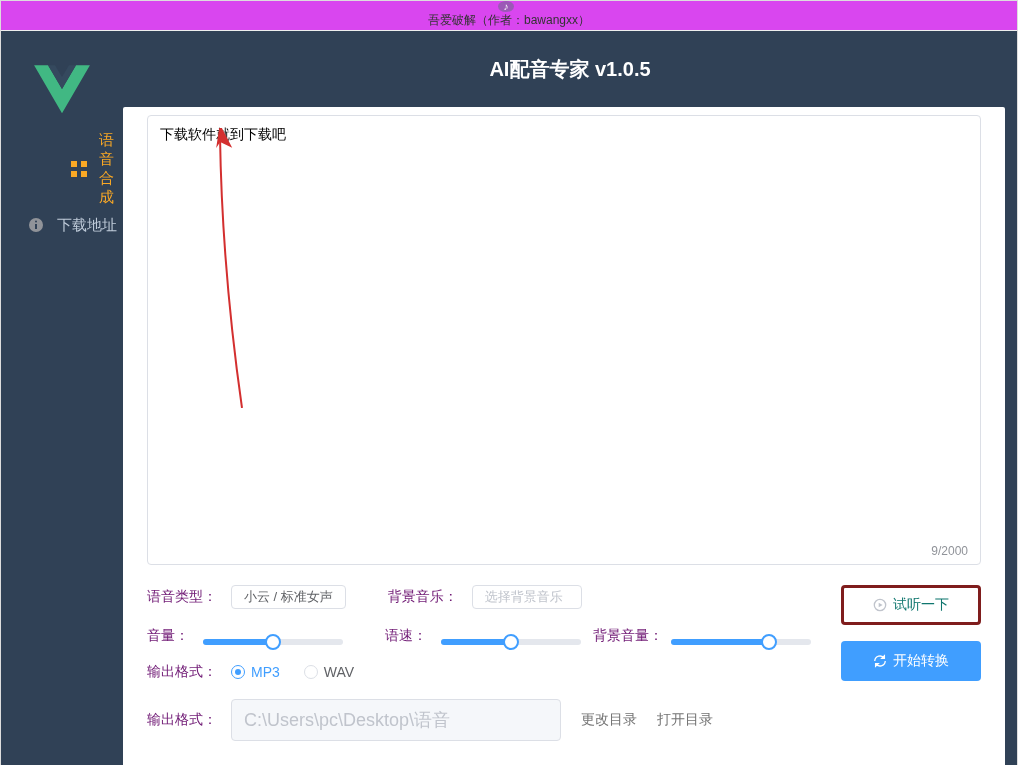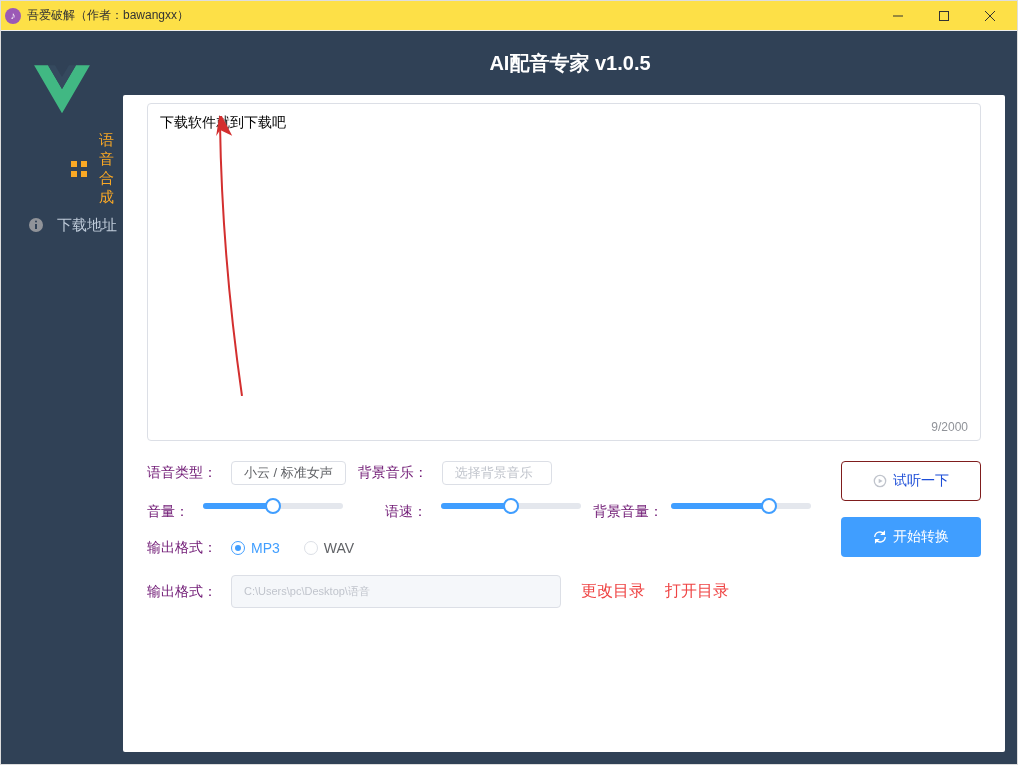--- a/index.html
+++ b/index.html
@@ -1,76 +1,76 @@
 <!DOCTYPE html>
 <html><head>
   <meta charset="utf-8">
   <style>
     * { margin: 0; padding: 0; box-sizing: border-box; }
     body { font-family: "Microsoft YaHei", Arial, sans-serif; background: #fff; }
     
     .window { width: 1018px; height: 765px; display: flex; flex-direction: column; border: 1px solid #ddd; }
     
-    .titlebar { height: 30px; background: #fde047; display: flex; align-items: center; padding: 0 4px; border-bottom: 1px solid #eee; }
+    .titlebar { height: 30px; background: #d946ef; display: flex; align-items: center; padding: 0 4px; border-bottom: 1px solid #eee; flex-direction: column; }
     .titlebar-icon { width: 16px; height: 16px; background: #9b59b6; border-radius: 50%; margin-right: 6px; display: flex; align-items: center; justify-content: center; }
     .titlebar-icon::before { content: "♪"; color: #fff; font-size: 10px; }
     .titlebar-text { font-size: 12px; color: #333; flex: 1; }
     .titlebar-controls { display: flex; }
     .titlebar-btn { width: 46px; height: 30px; display: flex; align-items: center; justify-content: center; cursor: pointer; }
     .titlebar-btn svg { width: 12px; height: 12px; }
     
     .app-body { flex: 1; display: flex; background: #304156; }
     
     .sidebar { width: 170px; background: #304156; padding-top: 10px; }
     .logo-area { height: 100px; display: flex; align-items: center; justify-content: center; }
     .vue-logo { position: relative; }
     
     .nav-item { height: 56px; display: flex; align-items: center; padding-left: 26px; font-size: 15px; cursor: pointer; color: #bfcbd9; }
     .nav-item.active { color: #f9a825; margin-left: 44px; }
     .nav-icon { width: 18px; height: 18px; margin-right: 12px; display: flex; align-items: center; justify-content: center; }
     
     .main-area { flex: 1; background: #304156; display: flex; flex-direction: column; }
-    .header { height: 64px; display: flex; align-items: center; justify-content: center; }
+    .header { height: 76px; display: flex; align-items: center; justify-content: center; }
     .app-title { color: #fff; font-size: 20px; font-weight: bold; }
     
     .content { flex: 1; background: #fff; margin: 0 12px 12px 0; padding: 0 24px 24px 24px; border-radius: 2px; }
     
-    .textarea-container { position: relative; border: 1px solid #dcdfe6; border-radius: 4px; margin-top: 8px; height: 338px; }
+    .textarea-container { position: relative; border: 1px solid #dcdfe6; border-radius: 4px; margin-top: 8px; height: 450px; }
     .main-textarea { width: 100%; height: 100%; border: none; resize: none; padding: 10px 12px; font-size: 14px; font-family: inherit; outline: none; background: transparent; }
     .char-count { position: absolute; bottom: 6px; right: 12px; font-size: 12px; color: #909399; }
     
     .arrow-annotation { position: absolute; top: 12px; left: 64px; pointer-events: none; }
     
     .controls-section { padding-top: 20px; }
     .control-row { display: flex; align-items: center; margin-bottom: 18px; gap: 12px; }
     .control-label { font-size: 14px; color: #701a75; min-width: 72px; }
     
     .select-box { border: 1px solid #dcdfe6; border-radius: 4px; padding: 2px 12px; font-size: 13px; color: #606266; cursor: pointer; min-width: 110px; background: #fff; }
     
-    .slider-group { display: flex; align-items: flex-start; flex: 1; }
+    .slider-group { display: flex; align-items: flex-end; flex: 1; }
     .slider-container { width: 140px; height: 6px; position: relative; margin-left: 8px; }
     .slider-track { position: absolute; width: 100%; height: 6px; background: #e4e7ed; border-radius: 3px; }
     .slider-fill { position: absolute; height: 6px; background: #409eff; border-radius: 3px; left: 0; }
     .slider-thumb { position: absolute; width: 16px; height: 16px; background: #fff; border: 2px solid #409eff; border-radius: 50%; top: -5px; margin-left: -8px; cursor: pointer; }
     
     .radio-group { display: flex; gap: 24px; }
     .radio-item { display: flex; align-items: center; gap: 6px; cursor: pointer; }
     .radio-circle { width: 14px; height: 14px; border: 1px solid #dcdfe6; border-radius: 50%; display: flex; align-items: center; justify-content: center; }
     .radio-circle.checked { border-color: #409eff; }
     .radio-circle.checked::after { content: ""; width: 6px; height: 6px; background: #409eff; border-radius: 50%; }
     .radio-label { font-size: 14px; color: #606266; }
     .radio-label.checked { color: #409eff; }
     
-    .path-input { flex: 1; max-width: 330px; border: 1px solid #dcdfe6; border-radius: 4px; padding: 8px 12px; font-size: 11px; color: #c0c4cc; background: #f5f7fa; cursor: not-allowed; }
-    
-    .link-btn { color: #ef4444; font-size: 16px; cursor: pointer; margin-left: 8px; }
+    .path-input { flex: 1; max-width: 330px; border: 1px solid #dcdfe6; border-radius: 4px; padding: 8px 12px; font-size: 18px; color: #c0c4cc; background: #f5f7fa; cursor: not-allowed; }
+    
+    .link-btn { color: #737373; font-size: 14px; cursor: pointer; margin-left: 8px; }
     
     .right-buttons { margin-left: auto; display: flex; flex-direction: column; gap: 16px; width: 140px; }
     .btn { height: 40px; border-radius: 4px; display: flex; align-items: center; justify-content: center; gap: 6px; font-size: 14px; cursor: pointer; }
-    .btn-preview { border: 1px solid #7f1d1d; color: #1d4ed8; background: #fff; cursor: not-allowed; }
+    .btn-preview { border: 3px solid #7f1d1d; color: #0f766e; background: #fff; cursor: not-allowed; }
     .btn-convert { background: #409eff; color: #fff; border: none; }
     .btn-icon { width: 14px; height: 14px; }
     
     .bottom-section { display: flex; gap: 30px; }
     .left-controls { flex: 1; }
   </style>
 </head>
 <body>
 
 <div class="window">
@@ -146,21 +146,21 @@
             <path d="M 30 280 Q 10 140 8 8" stroke="#d32f2f" stroke-width="2" fill="none" marker-end="url(#ah)"></path>
           </svg>
         </div>
 
         <div class="controls-section">
           <div class="bottom-section">
             <div class="left-controls">
               <div class="control-row">
                 <span class="control-label">语音类型：</span>
                 <div class="select-box">小云 / 标准女声</div>
-                <span class="control-label" style="">背景音乐：</span>
+                <span class="control-label" style="margin-left:30px">背景音乐：</span>
                 <div class="select-box" style="color:#c0c4cc">选择背景音乐</div>
               </div>
 
               <div class="control-row">
                 <div class="slider-group">
                   <span class="control-label" style="min-width:48px">音量：</span>
                   <div class="slider-container">
                     <div class="slider-track"></div>
                     <div class="slider-fill" style="width:50%"></div>
                     <div class="slider-thumb" style="left:50%"></div>

